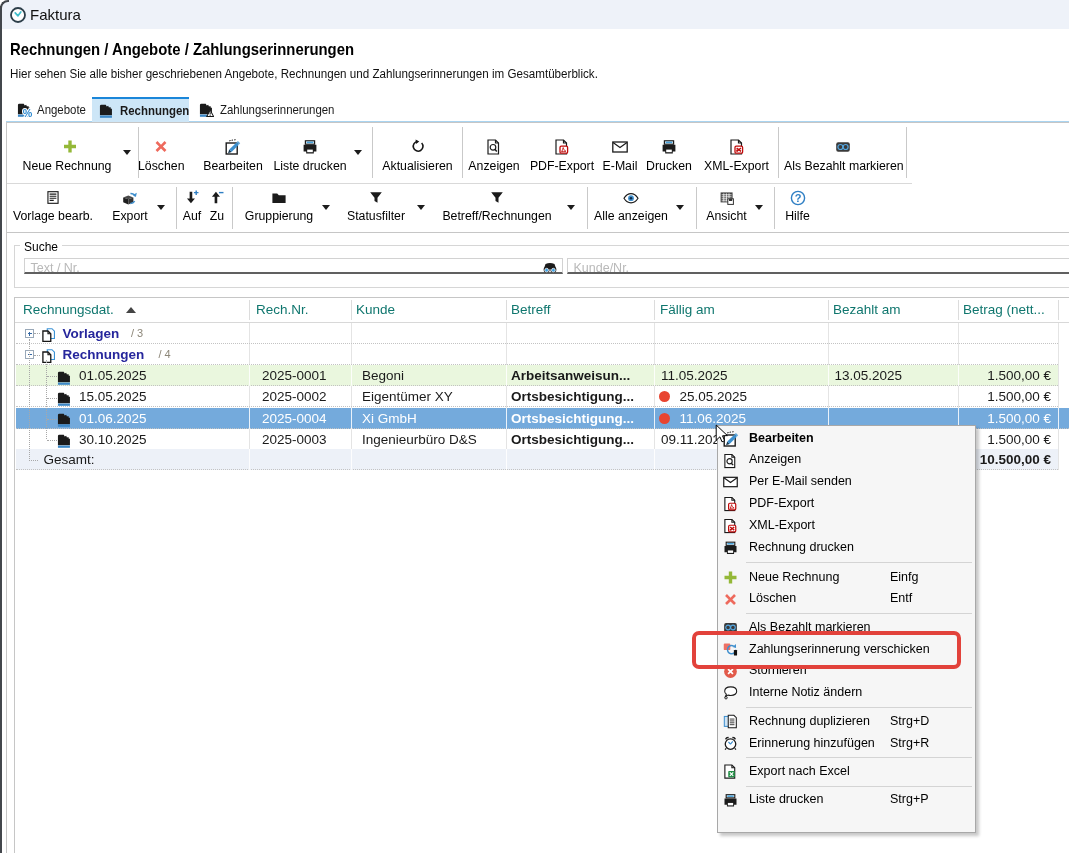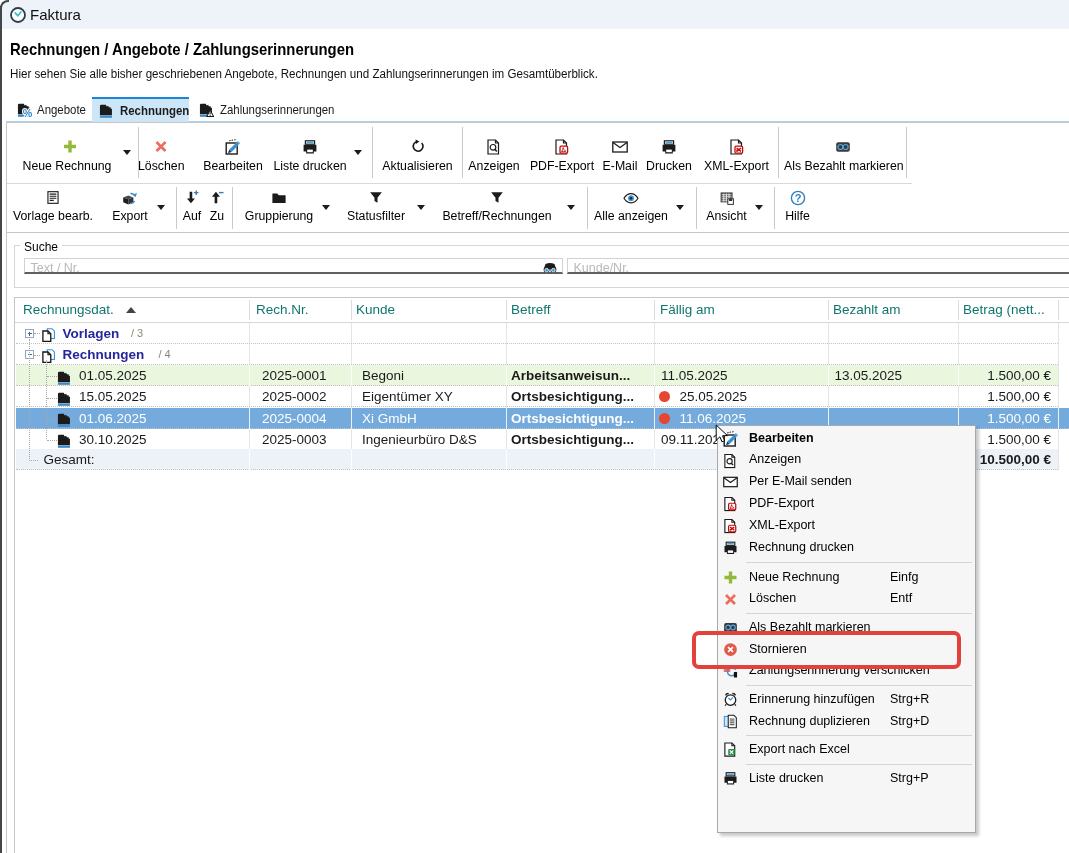--- a/index.html
+++ b/index.html
@@ -594,46 +594,52 @@
       <div></div>
     </div>
   <div class="mi">
       <svg class="mico" width="15" height="15" viewBox="0 0 16 16">
         <use href="#i-paid"></use>
       </svg>
       <div class="mtxt">Als Bezahlt markieren</div>
     </div>
   <div class="mi">
       <svg class="mico" width="15" height="15" viewBox="0 0 16 16">
+        <use href="#i-remind"></use>
+      </svg>
+      <div class="mtxt">Zahlungserinnerung verschicken</div>
+    </div>
+  <div class="mi">
+      <svg class="mico" width="15" height="15" viewBox="0 0 16 16">
         <use href="#i-cancel"></use>
       </svg>
       <div class="mtxt">Stornieren</div>
     </div>
   <div class="mi">
       <svg class="mico" width="15" height="15" viewBox="0 0 16 16">
-        <use href="#i-remind"></use>
-      </svg>
-      <div class="mtxt">Zahlungserinnerung verschicken</div>
+        <use href="#i-note"></use>
+      </svg>
+      <div class="mtxt">Interne Notiz ändern</div>
     </div>
   <div class="msep">
       <div></div>
     </div>
   <div class="mi">
       <svg class="mico" width="15" height="15" viewBox="0 0 16 16">
+        <use href="#i-dup"></use>
+      </svg>
+      <div class="mtxt">Rechnung duplizieren</div>
+      <div class="msc">Strg+D</div>
+    </div>
+  <div class="mi">
+      <svg class="mico" width="15" height="15" viewBox="0 0 16 16">
         <use href="#i-alarm"></use>
       </svg>
       <div class="mtxt">Erinnerung hinzufügen</div>
       <div class="msc">Strg+R</div>
-    </div>
-  <div class="mi">
-      <svg class="mico" width="15" height="15" viewBox="0 0 16 16">
-        <use href="#i-dup"></use>
-      </svg>
-      <div class="mtxt">Rechnung duplizieren</div>
-      <div class="msc">Strg+D</div>
     </div>
   <div class="msep">
       <div></div>
     </div>
   <div class="mi">
       <svg class="mico" width="15" height="15" viewBox="0 0 16 16">
         <use href="#i-excel"></use>
       </svg>
       <div class="mtxt">Export nach Excel</div>
     </div>

